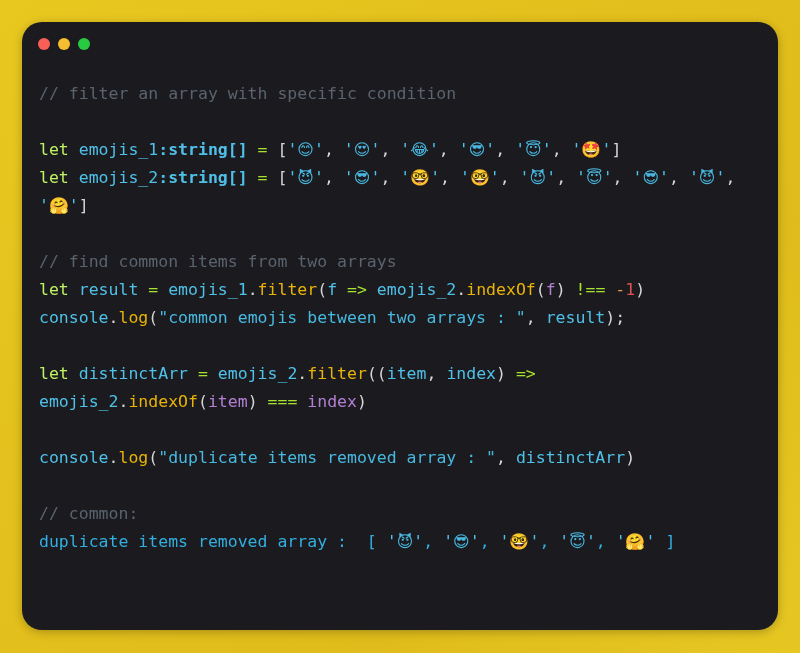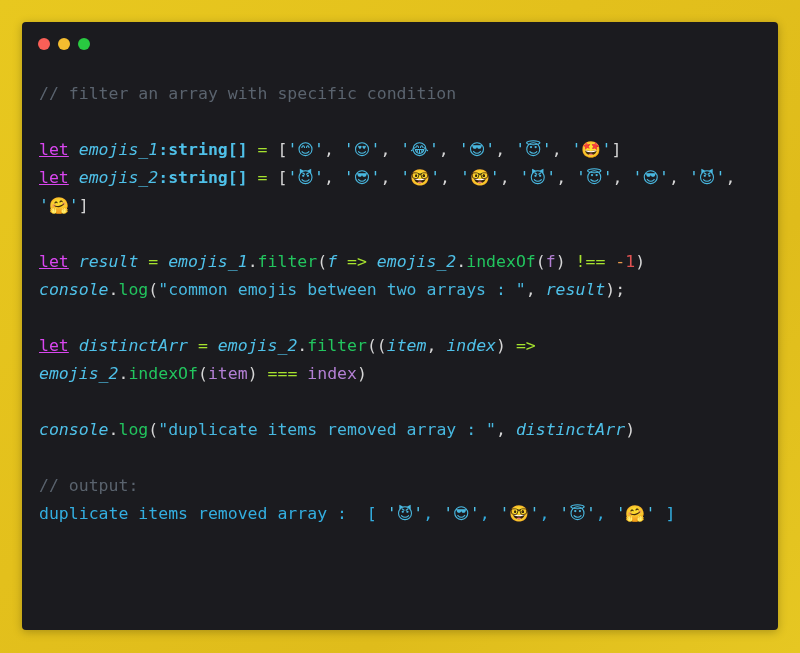--- a/index.html
+++ b/index.html
@@ -20,21 +20,21 @@
     height: 653px;
     background: linear-gradient(135deg, #e8c81f 0%, #e3c01c 40%, #dfbc1b 70%, #e6c722 100%);
   }
   #card {
     position: absolute;
     left: 22px;
     top: 22px;
     width: 756px;
     height: 608px;
     background: #1b1b1f;
-    border-radius: 4px;
+    border-radius: 20px;
     box-shadow: 0 2px 10px rgba(0,0,0,0.25);
     overflow: hidden;
   }
   #titlebar {
     position: absolute;
     left: 0; top: 0;
     width: 100%;
     height: 42px;
   }
   .dot {
@@ -64,25 +64,25 @@
     white-space: pre-wrap;
     word-break: break-word;
     color: #49b8e0;
     letter-spacing: 0px;
   }
   .line.blank {
     height: 28px;
   }
   
   .cmt  { color: #5a636e; }
-  .kw   { color: #d946ef; text-decoration: underline; }
-  .var  { color: #4fc1e9; font-style: italic; }
+  .kw   { color: #bef264; }
+  .var  { color: #4fc1e9; }
   .type { color: #4fc1e9; font-weight: bold; }
   .op   { color: #a6e22e; }
-  .fn   { color: #22c55e; }
+  .fn   { color: #eab308; }
   .punc { color: #d6d6d6; }
   .str  { color: #47b8e0; }
   .quo  { color: #4fc1e9; }
   .num  { color: #e05252; }
   .neg  { color: #e8994a; }
   .param{ color: #b37fd4; }
   .out  { color: #33aee0; }
   .emoji {
     font-family: "DejaVu Sans", sans-serif;
     font-size: 16px;
@@ -105,36 +105,37 @@
       <div class="line"><span class="cmt">// filter an array with specific condition</span></div>
 
       <div class="line blank"></div>
 
       <div class="line"><span class="kw">let</span><span class="punc"> </span><span class="var">emojis_1</span><span class="type">:string[]</span><span class="punc"> </span><span class="op">=</span><span class="punc"> [</span><span class="quo">'</span><span class="emoji">😊</span><span class="quo">'</span><span class="punc">, </span><span class="quo">'</span><span class="emoji">😍</span><span class="quo">'</span><span class="punc">, </span><span class="quo">'</span><span class="emoji">😂</span><span class="quo">'</span><span class="punc">, </span><span class="quo">'</span><span class="emoji">😎</span><span class="quo">'</span><span class="punc">, </span><span class="quo">'</span><span class="emoji">😇</span><span class="quo">'</span><span class="punc">, </span><span class="quo">'</span><span class="emoji">🤩</span><span class="quo">'</span><span class="punc">]</span></div>
 
       <div class="line"><span class="kw">let</span><span class="punc"> </span><span class="var">emojis_2</span><span class="type">:string[]</span><span class="punc"> </span><span class="op">=</span><span class="punc"> [</span><span class="quo">'</span><span class="emoji">😈</span><span class="quo">'</span><span class="punc">, </span><span class="quo">'</span><span class="emoji">😎</span><span class="quo">'</span><span class="punc">, </span><span class="quo">'</span><span class="emoji">🤓</span><span class="quo">'</span><span class="punc">, </span><span class="quo">'</span><span class="emoji">🤓</span><span class="quo">'</span><span class="punc">, </span><span class="quo">'</span><span class="emoji">😈</span><span class="quo">'</span><span class="punc">, </span><span class="quo">'</span><span class="emoji">😇</span><span class="quo">'</span><span class="punc">, </span><span class="quo">'</span><span class="emoji">😎</span><span class="quo">'</span><span class="punc">, </span><span class="quo">'</span><span class="emoji">😈</span><span class="quo">'</span><span class="punc">, </span><span class="quo">'</span><span class="emoji">🤗</span><span class="quo">'</span><span class="punc">]</span></div>
 
       <div class="line blank"></div>
 
+      <div class="line"><span class="cmt">// find common items from two arrays</span></div>
 
       <div class="line"><span class="kw">let</span><span class="punc"> </span><span class="var">result</span><span class="punc"> </span><span class="op">=</span><span class="punc"> </span><span class="var">emojis_1</span><span class="punc">.</span><span class="fn">filter</span><span class="punc">(</span><span class="var">f</span><span class="punc"> </span><span class="op">=&gt;</span><span class="punc"> </span><span class="var">emojis_2</span><span class="punc">.</span><span class="fn">indexOf</span><span class="punc">(</span><span class="param">f</span><span class="punc">)</span><span class="punc"> </span><span class="op">!==</span><span class="punc"> </span><span class="neg">-</span><span class="num">1</span><span class="punc">)</span></div>
 
       <div class="line"><span class="var">console</span><span class="punc">.</span><span class="fn">log</span><span class="punc">(</span><span class="str">"common emojis between two arrays : "</span><span class="punc">, </span><span class="var">result</span><span class="punc">);</span></div>
 
       <div class="line blank"></div>
 
 
       <div class="line"><span class="kw">let</span><span class="punc"> </span><span class="var">distinctArr</span><span class="punc"> </span><span class="op">=</span><span class="punc"> </span><span class="var">emojis_2</span><span class="punc">.</span><span class="fn">filter</span><span class="punc">((</span><span class="var">item</span><span class="punc">, </span><span class="var">index</span><span class="punc">)</span><span class="punc"> </span><span class="op">=&gt;</span><span class="punc"> </span><span class="var">emojis_2</span><span class="punc">.</span><span class="fn">indexOf</span><span class="punc">(</span><span class="param">item</span><span class="punc">)</span><span class="punc"> </span><span class="op">===</span><span class="punc"> </span><span class="param">index</span><span class="punc">)</span></div>
 
       <div class="line blank"></div>
 
       <div class="line"><span class="var">console</span><span class="punc">.</span><span class="fn">log</span><span class="punc">(</span><span class="str">"duplicate items removed array : "</span><span class="punc">, </span><span class="var">distinctArr</span><span class="punc">)</span></div>
 
       <div class="line blank"></div>
 
-      <div class="line"><span class="cmt">// output:</span></div>
+      <div class="line"><span class="cmt">// common:</span></div>
 
 
       <div class="line"><span class="out">duplicate items removed array :</span><span class="out">  [ </span><span class="quo">'</span><span class="emoji">😈</span><span class="quo">'</span><span class="out">, </span><span class="quo">'</span><span class="emoji">😎</span><span class="quo">'</span><span class="out">, </span><span class="quo">'</span><span class="emoji">🤓</span><span class="quo">'</span><span class="out">, </span><span class="quo">'</span><span class="emoji">😇</span><span class="quo">'</span><span class="out">, </span><span class="quo">'</span><span class="emoji">🤗</span><span class="quo">'</span><span class="out"> ]</span></div>
 
     </div>
   </div>
 </div>
 
 </body></html>

